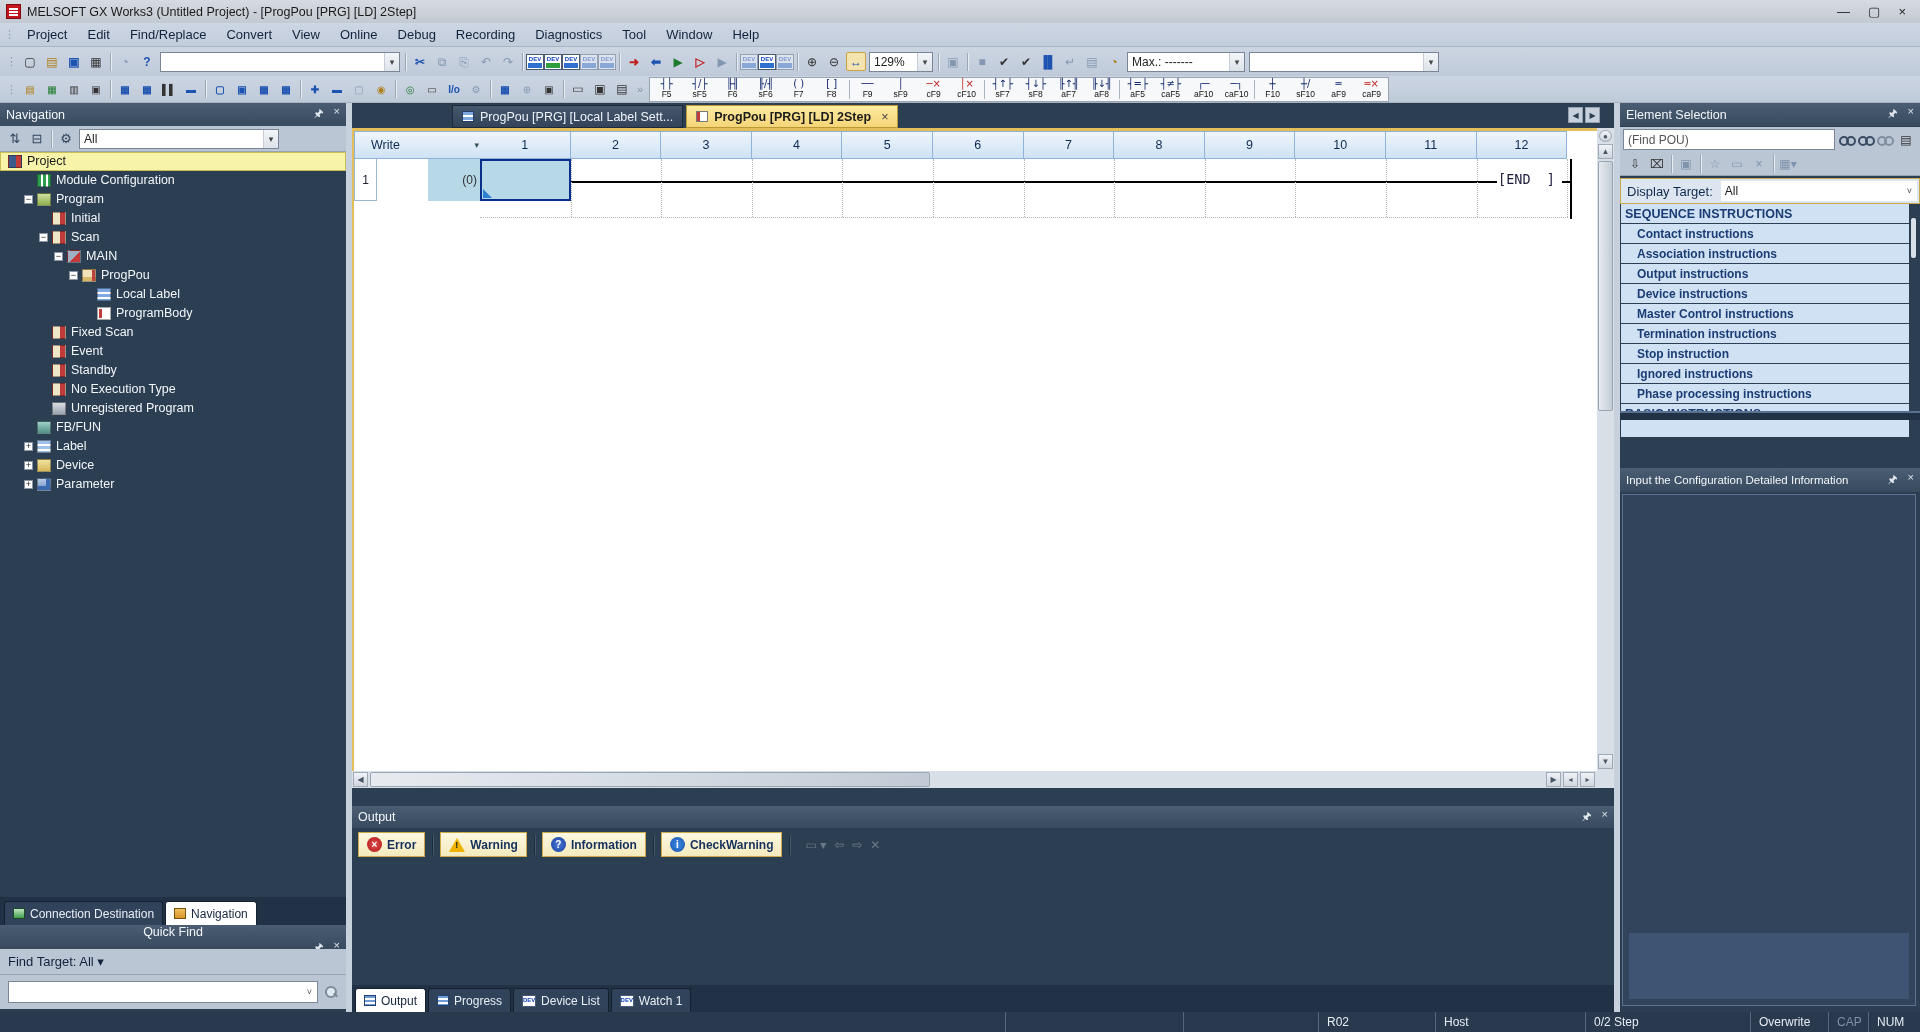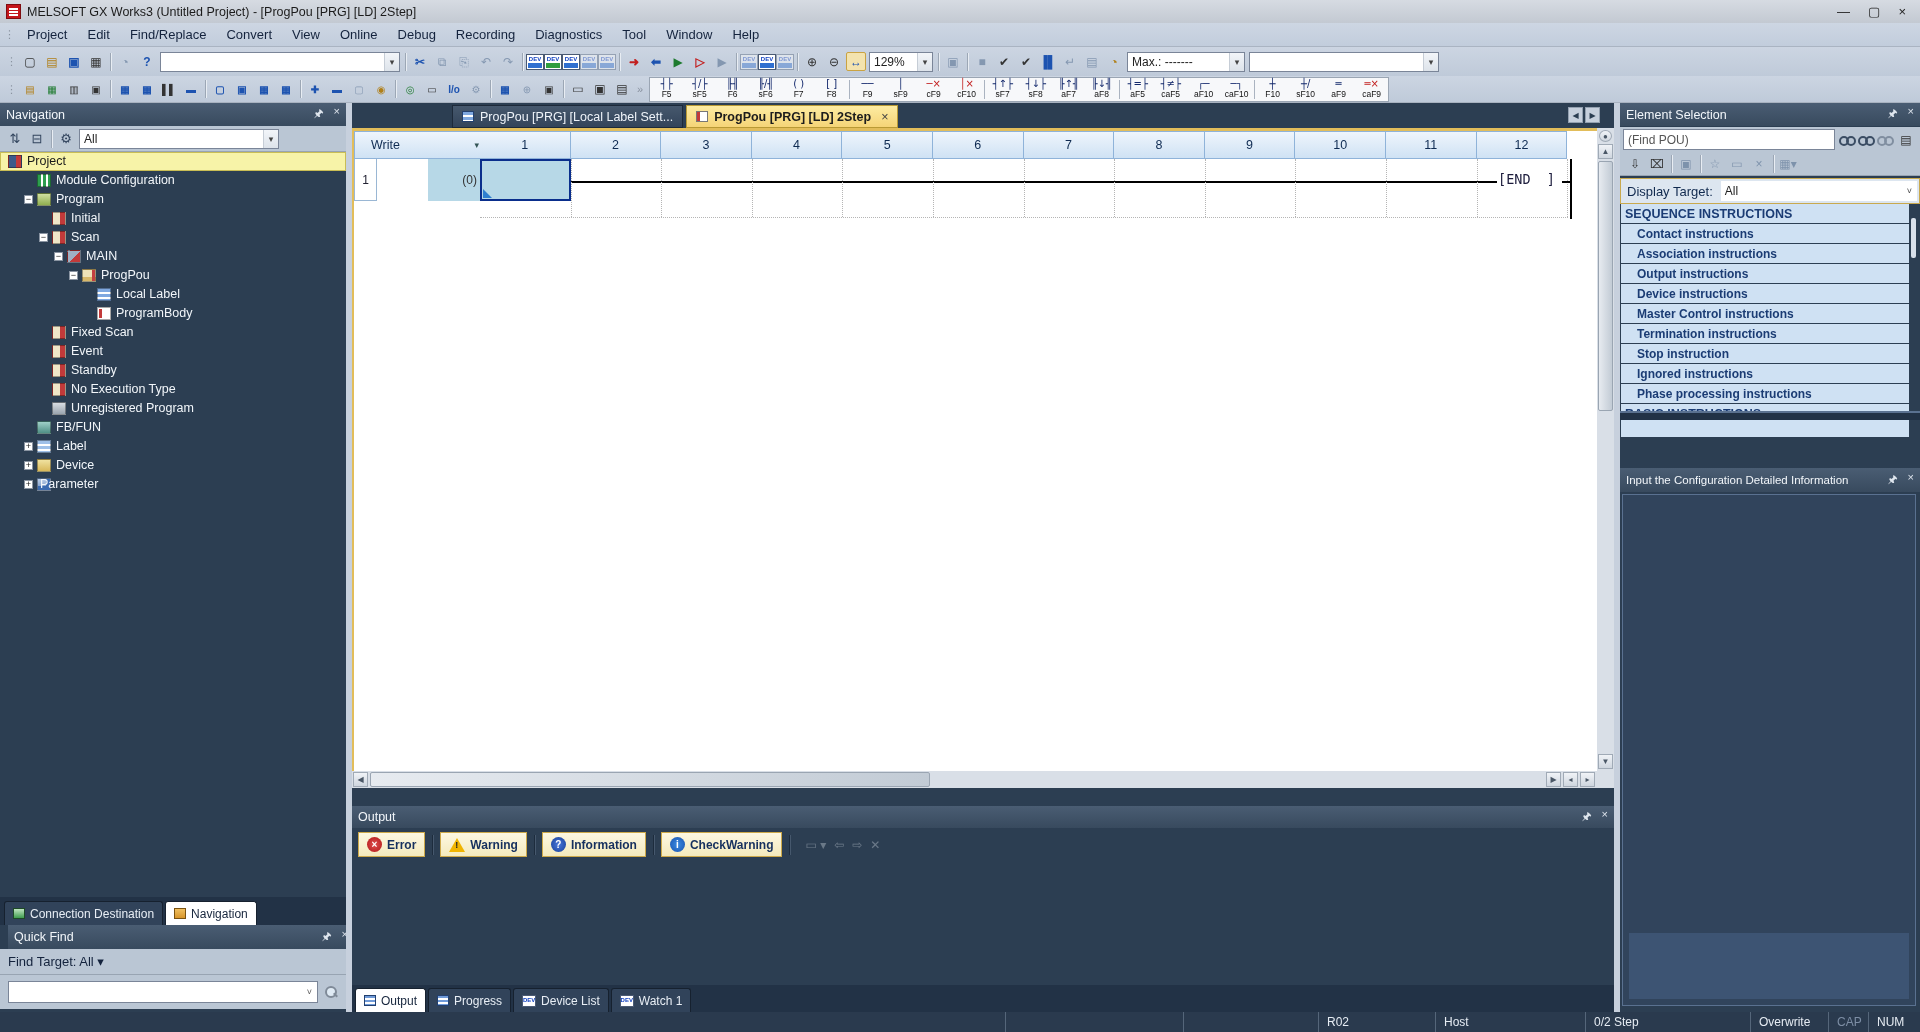--- a/index.html
+++ b/index.html
@@ -71,21 +71,21 @@
   .ti-dev{background:linear-gradient(#f0e2a0,#d8b85a);}
   .ti-par{background:linear-gradient(#b8cce8,#7090c0);box-shadow:inset -4px -4px 0 #3a6ab0;}
   #nav-tabs{position:absolute;left:0;top:794px;width:346px;height:28px;background:#223246;display:flex;align-items:flex-end;padding-left:4px;gap:2px;}
   .ntab{height:24px;display:flex;align-items:center;gap:5px;padding:0 8px;font-size:12px;border:1px solid #16212f;border-bottom:none;border-radius:3px 3px 0 0;}
   .ntab.off{background:#31435a;color:#e8eef5;}
   .ntab.on{background:#fff;color:#16253c;}
   .mini{width:12px;height:11px;display:inline-block;}
   .mi-conn{background:linear-gradient(#bfe6c0,#3f9e4f);border:1px solid #1d4a26;}
   .mi-navt{background:linear-gradient(#f0c060,#d8952a);border:1px solid #7a5210;}
   
-  #qf-head{position:absolute;left:8px;top:822px;width:346px;height:24px;}
+  #qf-head{position:absolute;left:0;top:822px;width:346px;height:24px;flex-direction:column;}
   #qf-target{position:absolute;left:0;top:846px;width:346px;height:26px;background:#bac6d4;display:flex;align-items:center;padding-left:8px;color:#14233d;border-bottom:1px solid #98a4b2;}
   #qf-search{position:absolute;left:0;top:872px;width:346px;height:34px;background:#bac6d4;display:flex;align-items:center;padding:0 8px;gap:6px;}
   #qf-box{flex:1;height:22px;background:#fff;border:1px solid #7a8598;display:flex;align-items:center;}
   #qf-box .arr{margin-left:auto;color:#555;font-size:9px;padding:0 5px;}
   .mag{width:14px;height:14px;position:relative;display:inline-block;}
   .mag::before{content:"";position:absolute;left:1px;top:1px;width:8px;height:8px;border:2px solid #7f8a98;border-radius:50%;background:#dfeaf4;}
   .mag::after{content:"";position:absolute;left:9px;top:9px;width:5px;height:2px;background:#7f8a98;transform:rotate(45deg);}
   #qf-fill{position:absolute;left:0;top:906px;width:346px;height:3px;background:#2c3e52;}
   
   #split-l{left:346px;top:103px;width:6px;height:909px;background:#c7d0dd;}
@@ -500,21 +500,21 @@
           <span class="tlbl" style="left:56px">Label</span>
         </div>
         <div class="trow ">
           <span class="texp" style="left:24px">+</span>
           <span class="tico ti-dev" style="left:37px"></span>
           <span class="tlbl" style="left:56px">Device</span>
         </div>
         <div class="trow ">
           <span class="texp" style="left:24px">+</span>
           <span class="tico ti-par" style="left:37px"></span>
-          <span class="tlbl" style="left:40px">Parameter</span>
+          <span class="tlbl" style="left:56px">Parameter</span>
         </div>
       </div>
     <div id="nav-tabs">
         <span class="ntab off"><span class="mini mi-conn"></span>Connection Destination</span>
         <span class="ntab on"><span class="mini mi-navt"></span>Navigation</span>
       </div>
     <div id="qf-head" class="panel-head">
       <span>Quick Find</span>
       <span class="ctl">
         <span>🖈</span>

